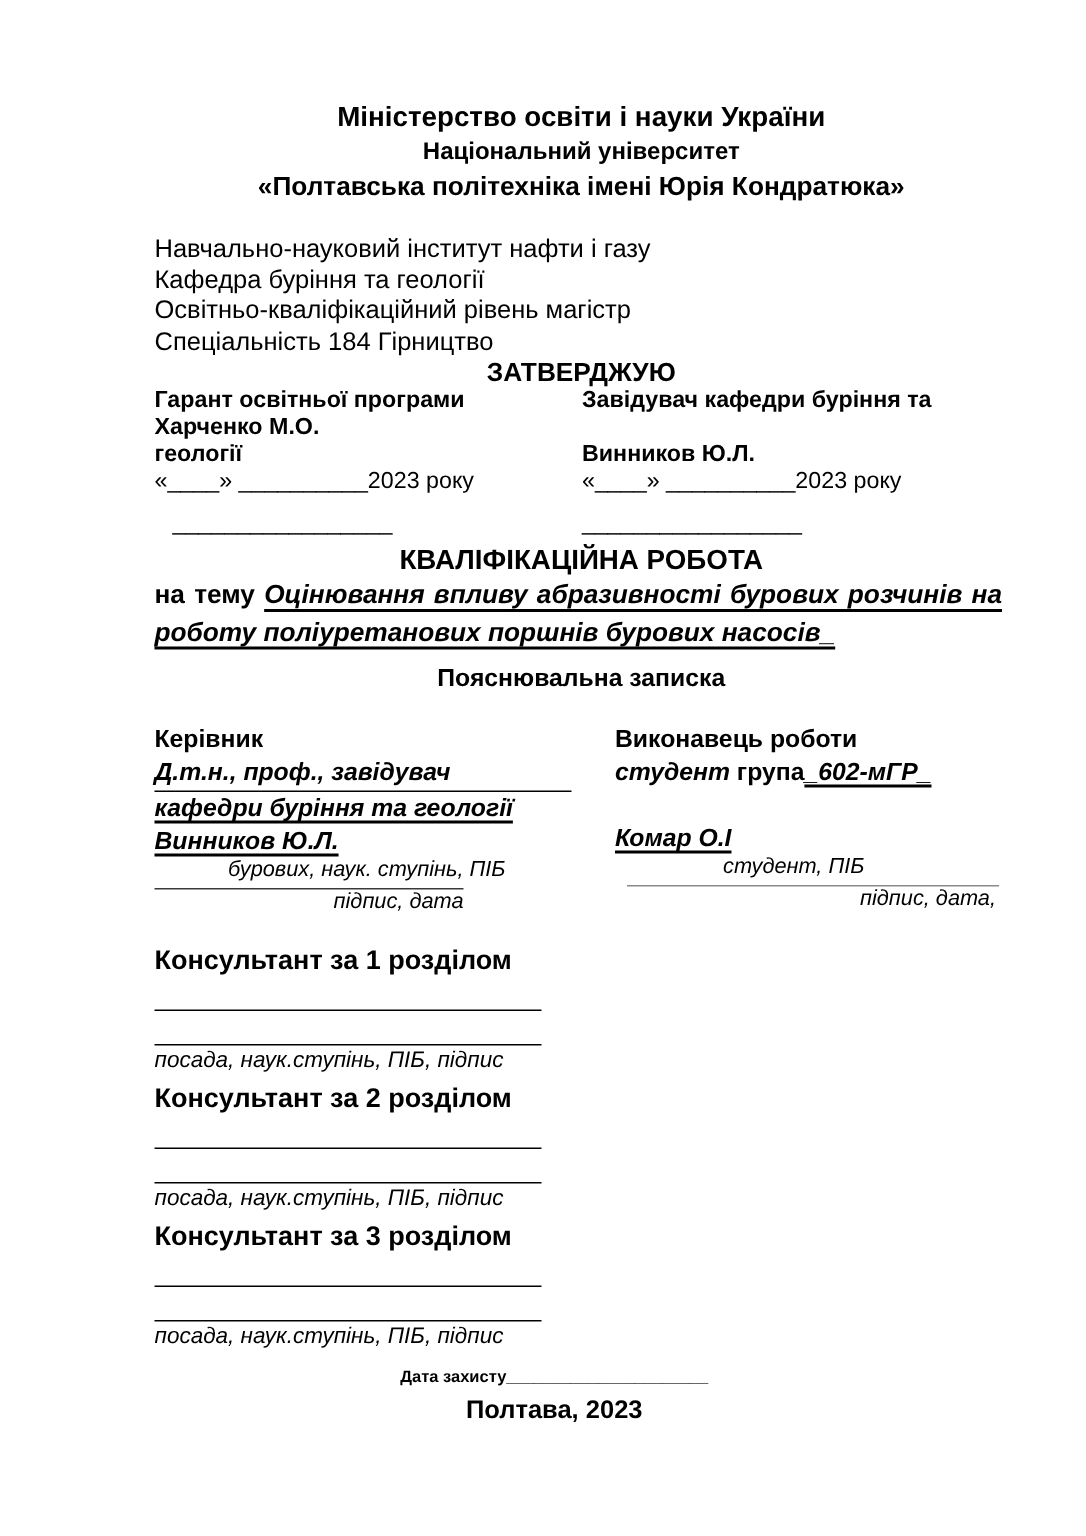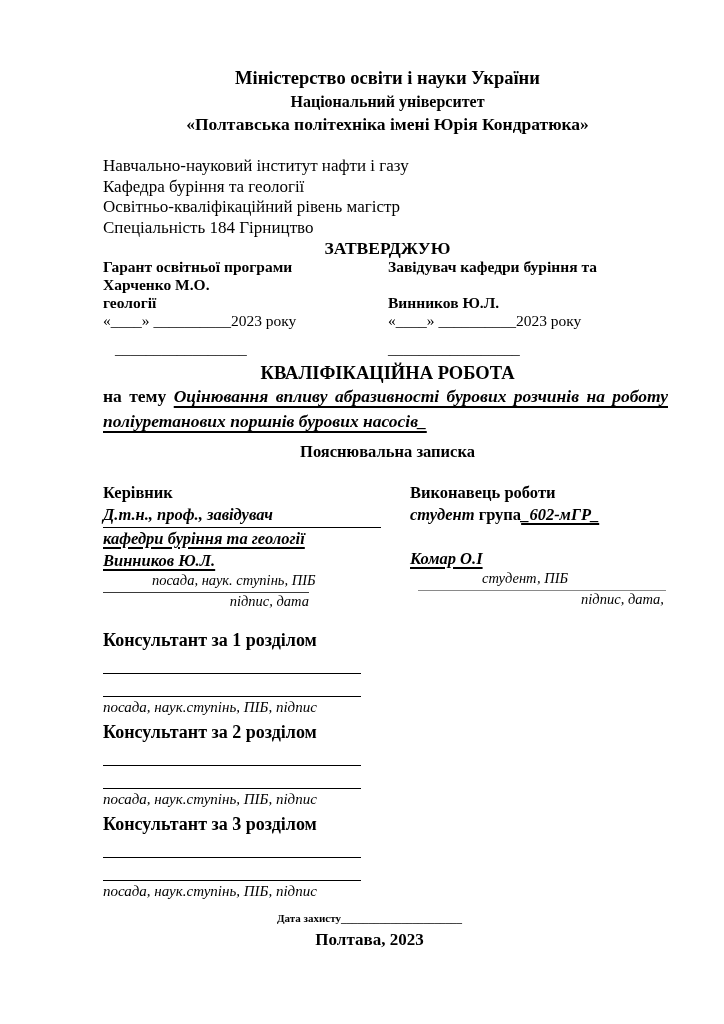--- a/index.html
+++ b/index.html
@@ -1,20 +1,20 @@
 <!DOCTYPE html>
 <html lang="uk"><head>
 <meta charset="utf-8">
 <style>
   html,body{margin:0;padding:0;background:#ffffff;}
   .page{
     position:relative;
     width:724px;height:1024px;
     background:#ffffff;color:#000;
-    font-family:Liberation Serif, serif;
+    font-family:Liberation Sans, sans-serif;
     font-size:17px;
     overflow:hidden;
   }
   .b{font-weight:bold;}
   .bi{font-weight:bold;font-style:italic;}
   .u{text-decoration:underline;text-underline-offset:3px;text-decoration-thickness:1.5px;}
   .center{text-align:center;}
   .ml{margin-left:103px;margin-right:52px;}
 
   
@@ -108,21 +108,21 @@
   <div class="work-title center ml">КВАЛІФІКАЦІЙНА РОБОТА</div>
   <p class="theme-par"><span class="label">на тему</span> <span class="theme-text">Оцінювання впливу абразивності бурових розчинів на роботу поліуретанових поршнів бурових насосів_</span></p>
   <div class="subtitle center ml">Пояснювальна записка</div>
 
   <div class="people">
     <div class="col-l">
       <div class="row b">Керівник</div>
       <div class="row"><span class="underfill bi">Д.т.н., проф., завідувач</span></div>
       <div class="row"><span class="bi u">кафедри буріння та геології</span></div>
       <div class="row"><span class="bi u">Винников Ю.Л.</span></div>
-      <div class="caption cap-ind-l">посада, наук. ступінь, ПІБ</div>
+      <div class="caption cap-ind-l">бурових, наук. ступінь, ПІБ</div>
       <div class="sigline sigline-l"></div>
       <div class="caption sigcap-l">підпис, дата</div>
     </div>
     <div class="col-r">
       <div class="row b">Виконавець роботи</div>
       <div class="row"><span class="bi">студент</span><span class="b"> група</span><span class="bi u">_602-мГР_</span></div>
       <div class="row"></div>
       <div class="row"><span class="bi u">Комар О.І</span></div>
       <div class="caption cap-ind-r">студент, ПІБ</div>
       <div class="sigline sigline-r"></div>

